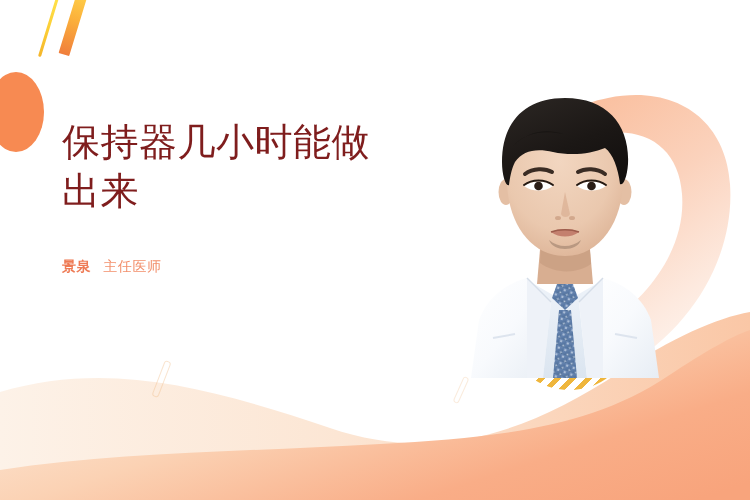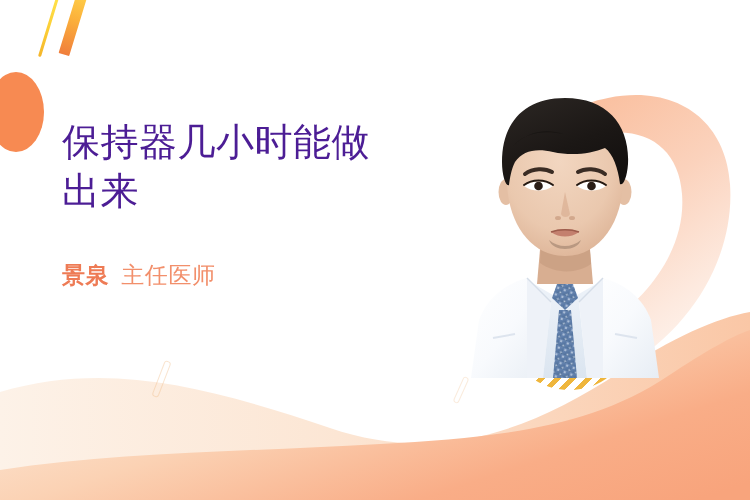--- a/index.html
+++ b/index.html
@@ -131,28 +131,28 @@
     position: absolute;
     left: 62px;
     top: 118px;
     width: 370px;
   }
   #headline {
     margin: 0;
     font-size: 38px;
     line-height: 1.28;
     font-weight: 400;
-    color: #4c1d95;
+    color: #7f1d1d;
     letter-spacing: 0.5px;
     white-space: pre-line;
   }
   #byline {
     margin: 0;
     padding-top: 38px;
-    font-size: 23px;
+    font-size: 14px;
     line-height: 1.95;
     color: #F08A63;
     letter-spacing: 0.6px;
   }
   #doctor-name {
     font-weight: 700;
     color: #EE7B55;
     margin-right: 12px;
   }
   #doctor-title { color: #F28F6B; }

